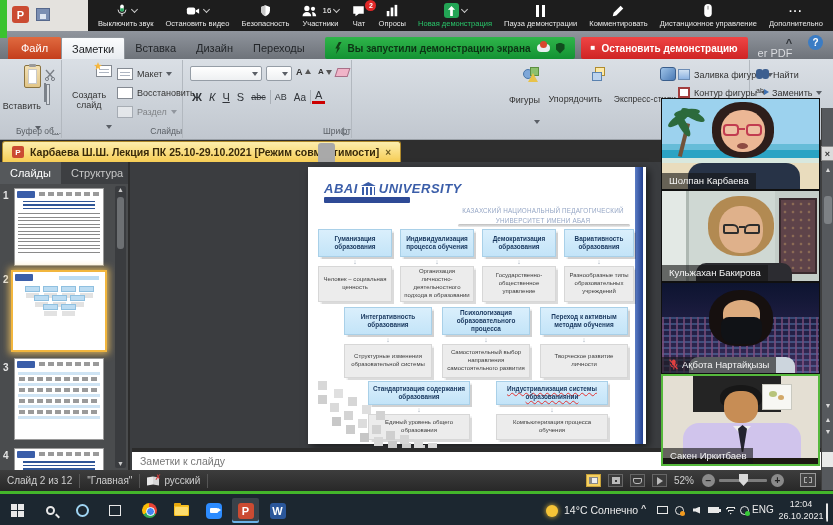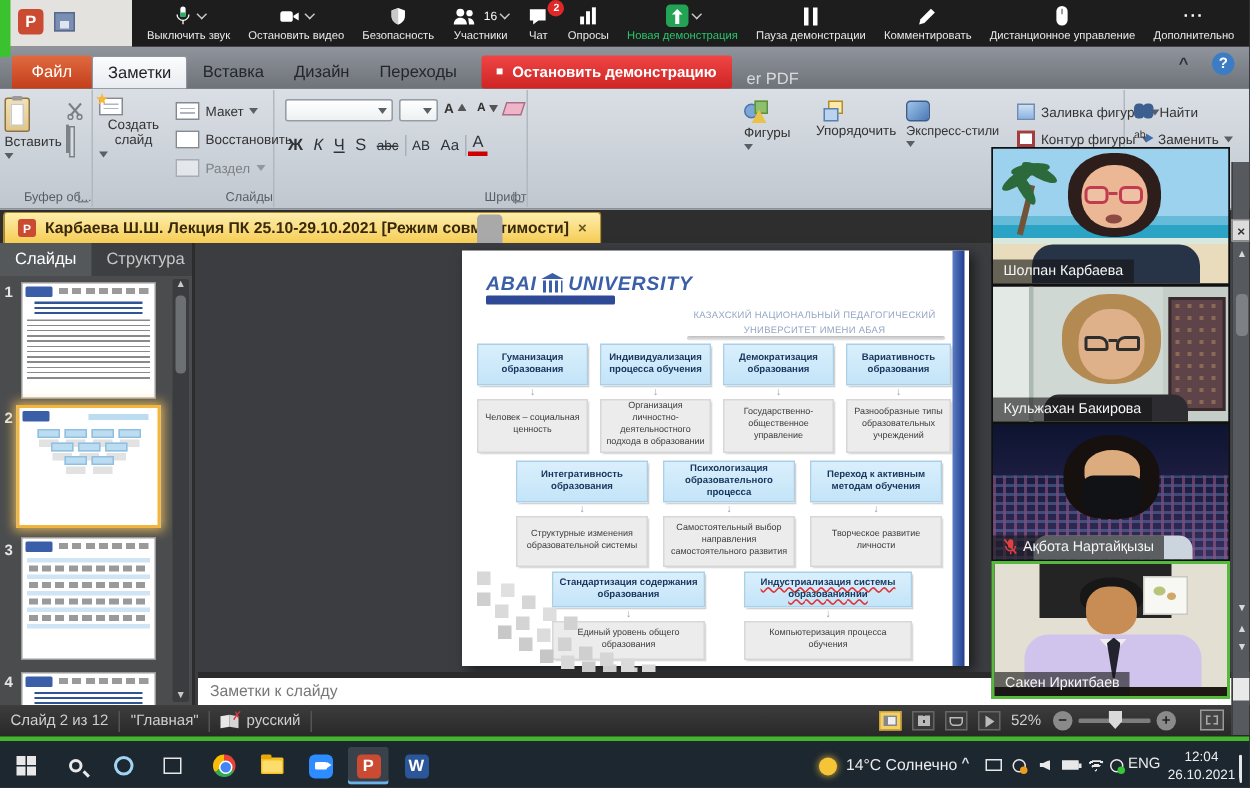--- a/index.html
+++ b/index.html
@@ -54,21 +54,21 @@
   .rib-collapse{position:absolute;right:36px;top:6px;color:#2f3338;font-size:11px;font-weight:bold;width:16px;text-align:center}
   .helpbtn{position:absolute;right:10px;top:4px;width:15px;height:15px;border-radius:50%;background:#3b7cc4;
            color:#fff;font-size:10px;font-weight:bold;display:flex;align-items:center;justify-content:center}
 
   
   .ribbon{position:absolute;left:0;top:59px;right:0;height:81px;
           background:linear-gradient(#dadfe5 0%,#ccd2d9 55%,#c1c7cf 100%);border-bottom:1px solid #9aa0a7;z-index:1}
   .group{position:absolute;top:1px;bottom:1px;border-right:1px solid #b2b8bf}
   .glabel{position:absolute;bottom:2px;left:0;right:0;text-align:right;font-size:8.5px;color:#595e64}
   .dlg{position:absolute;right:2px;bottom:3px;width:7px;height:7px;border-left:1px solid #7e848b;border-bottom:1px solid #7e848b}
-  .bigbtn{position:absolute;display:flex;flex-direction:column;align-items:flex-start;gap:2px;font-size:9px;color:#333;
+  .bigbtn{position:absolute;display:flex;flex-direction:column;align-items:flex-end;gap:14px;font-size:9px;color:#333;
           text-align:center;line-height:1.1}
   .rlabel{font-size:9px;color:#333;white-space:nowrap}
   .dar{width:0;height:0;border-left:3px solid transparent;border-right:3px solid transparent;border-top:4px solid #5a5f66}
   .clip{width:17px;height:23px;background:linear-gradient(#f2e0b4,#e2c688);border:1px solid #8a7340;border-radius:2px;position:relative}
   .clip:before{content:"";position:absolute;left:4px;top:-2px;width:7px;height:3px;background:#9a9a9a;border-radius:1px}
   .clip:after{content:"";position:absolute;left:3px;top:3px;right:3px;bottom:3px;background:#fff;border:1px solid #c9c9c9}
   .mini{width:14px;height:13px;position:relative}
   .copyic{width:9px;height:11px;background:#fff;border:1px solid #7c828a;box-shadow:3px 2px 0 #d8dce1,3px 2px 0 1px #7c828a}
   .brushic{width:11px;height:11px;background:#e9a13b;clip-path:polygon(0 70%,55% 15%,75% 0,100% 25%,45% 80%,30% 100%,0 100%)}
   .slideic{width:16px;height:12px;background:#fff;border:1px solid #848a92;position:relative}
@@ -417,20 +417,26 @@
       <span>Дополнительно</span>
     </div>
   </div>
 
   <div class="tabrow">
     <div class="ftab">Файл</div>
     <div class="tab active">Заметки</div>
     <div class="tab">Вставка</div>
     <div class="tab">Дизайн</div>
     <div class="tab">Переходы</div>
+    <div class="banner">
+      <span class="bolt"></span>
+      <span>Вы запустили демонстрацию экрана</span>
+      <span class="bcloud"></span>
+      <span class="bshield"></span>
+    </div>
     <div class="stopbtn">
       <span class="stopsq">■</span>
       <span>Остановить демонстрацию</span>
     </div>
     <div class="erpdf">er PDF</div>
     <div class="rib-collapse">^</div>
     <div class="helpbtn">?</div>
   </div>
 
   <div class="ribbon">

